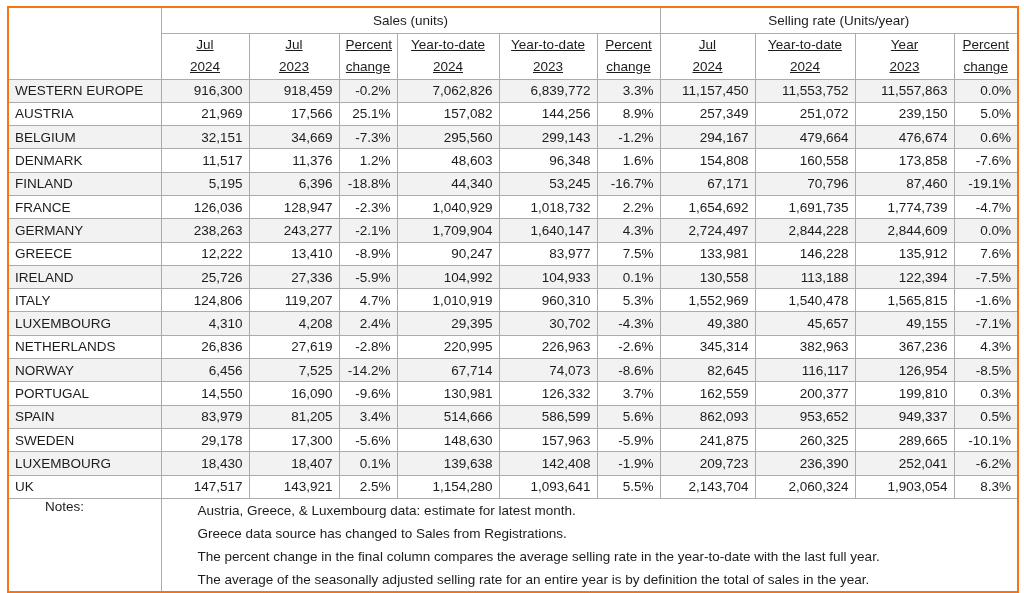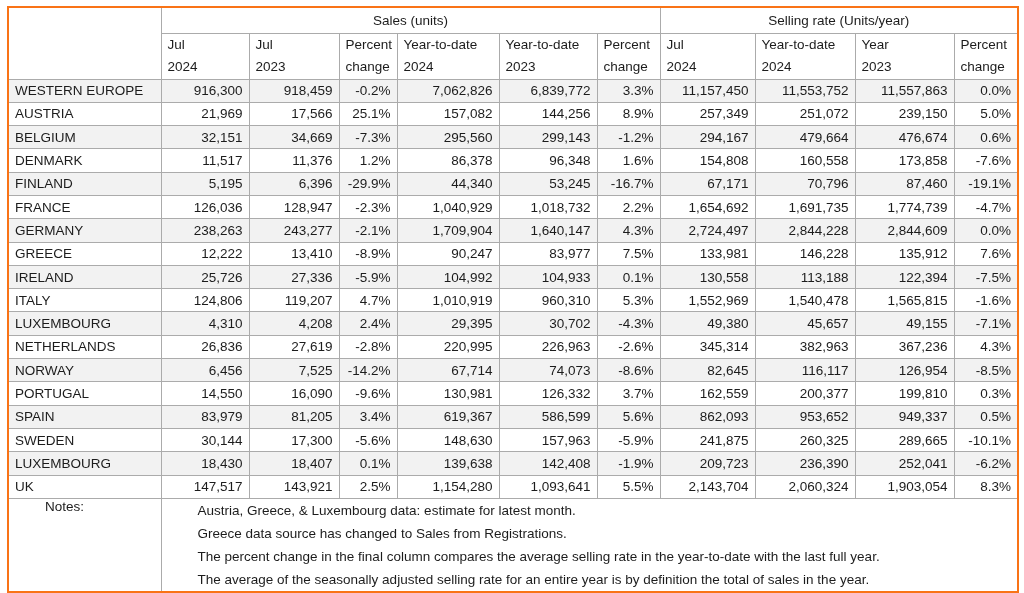--- a/index.html
+++ b/index.html
@@ -28,21 +28,21 @@
     border: 1px solid #ababab;
     padding: 0 6px;
     font-weight: normal;
     overflow: hidden;
     white-space: nowrap;
     vertical-align: middle;
   }
   tr.band-row { height: 26px; }
   tr.band-row th { text-align: center; }
   tr.subheader-row { height: 46px; }
-  tr.subheader-row th { text-align: left; line-height: 1.6; }
+  tr.subheader-row th { text-align: center; line-height: 1.6; text-decoration: underline; }
   tr.data-row { height: 23.3px; margin-top: 24px; }
   tr.data-row.striped { background: #f2f2f2; }
   td.country { text-align: left; padding-left: 4px; }
   td.num { text-align: right; }
   tr.notes-row td { vertical-align: top; padding-left: 36px; }
   td.notes-label { padding-left: 4px; padding-top: 2px; }
   td.notes-body { padding-left: 6px; }
   .note-line { line-height: 23px; white-space: nowrap; }
 </style>
 </head>
@@ -150,33 +150,33 @@
           <td class="num">294,167</td>
           <td class="num">479,664</td>
           <td class="num">476,674</td>
           <td class="num">0.6%</td>
         </tr>
         <tr class="data-row">
           <td class="country">DENMARK</td>
           <td class="num">11,517</td>
           <td class="num">11,376</td>
           <td class="num">1.2%</td>
-          <td class="num">86,378</td>
+          <td class="num">48,603</td>
           <td class="num">96,348</td>
           <td class="num">1.6%</td>
           <td class="num">154,808</td>
           <td class="num">160,558</td>
           <td class="num">173,858</td>
           <td class="num">-7.6%</td>
         </tr>
         <tr class="data-row striped">
           <td class="country">FINLAND</td>
           <td class="num">5,195</td>
           <td class="num">6,396</td>
-          <td class="num">-29.9%</td>
+          <td class="num">-18.8%</td>
           <td class="num">44,340</td>
           <td class="num">53,245</td>
           <td class="num">-16.7%</td>
           <td class="num">67,171</td>
           <td class="num">70,796</td>
           <td class="num">87,460</td>
           <td class="num">-19.1%</td>
         </tr>
         <tr class="data-row">
           <td class="country">FRANCE</td>
@@ -293,31 +293,31 @@
           <td class="num">162,559</td>
           <td class="num">200,377</td>
           <td class="num">199,810</td>
           <td class="num">0.3%</td>
         </tr>
         <tr class="data-row striped">
           <td class="country">SPAIN</td>
           <td class="num">83,979</td>
           <td class="num">81,205</td>
           <td class="num">3.4%</td>
-          <td class="num">619,367</td>
+          <td class="num">514,666</td>
           <td class="num">586,599</td>
           <td class="num">5.6%</td>
           <td class="num">862,093</td>
           <td class="num">953,652</td>
           <td class="num">949,337</td>
           <td class="num">0.5%</td>
         </tr>
         <tr class="data-row">
           <td class="country">SWEDEN</td>
-          <td class="num">30,144</td>
+          <td class="num">29,178</td>
           <td class="num">17,300</td>
           <td class="num">-5.6%</td>
           <td class="num">148,630</td>
           <td class="num">157,963</td>
           <td class="num">-5.9%</td>
           <td class="num">241,875</td>
           <td class="num">260,325</td>
           <td class="num">289,665</td>
           <td class="num">-10.1%</td>
         </tr>

